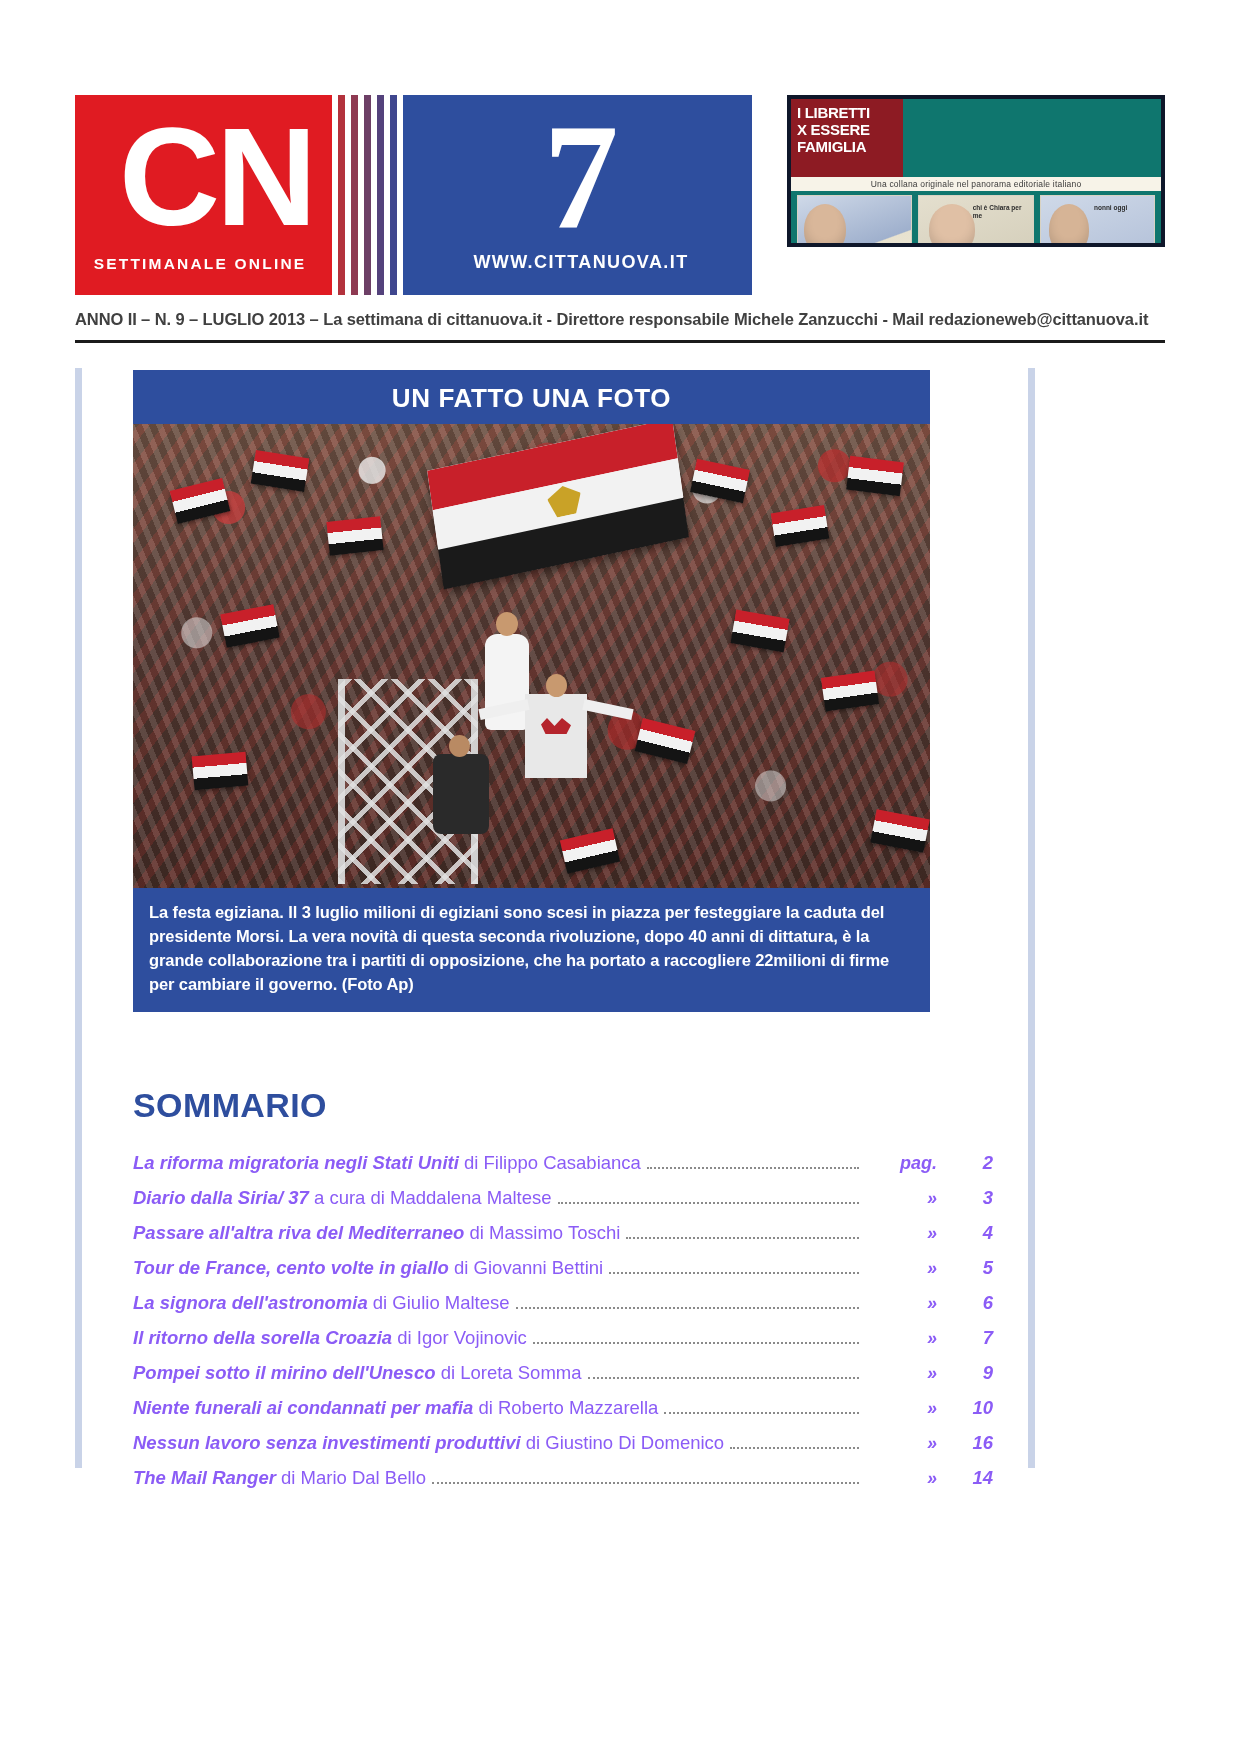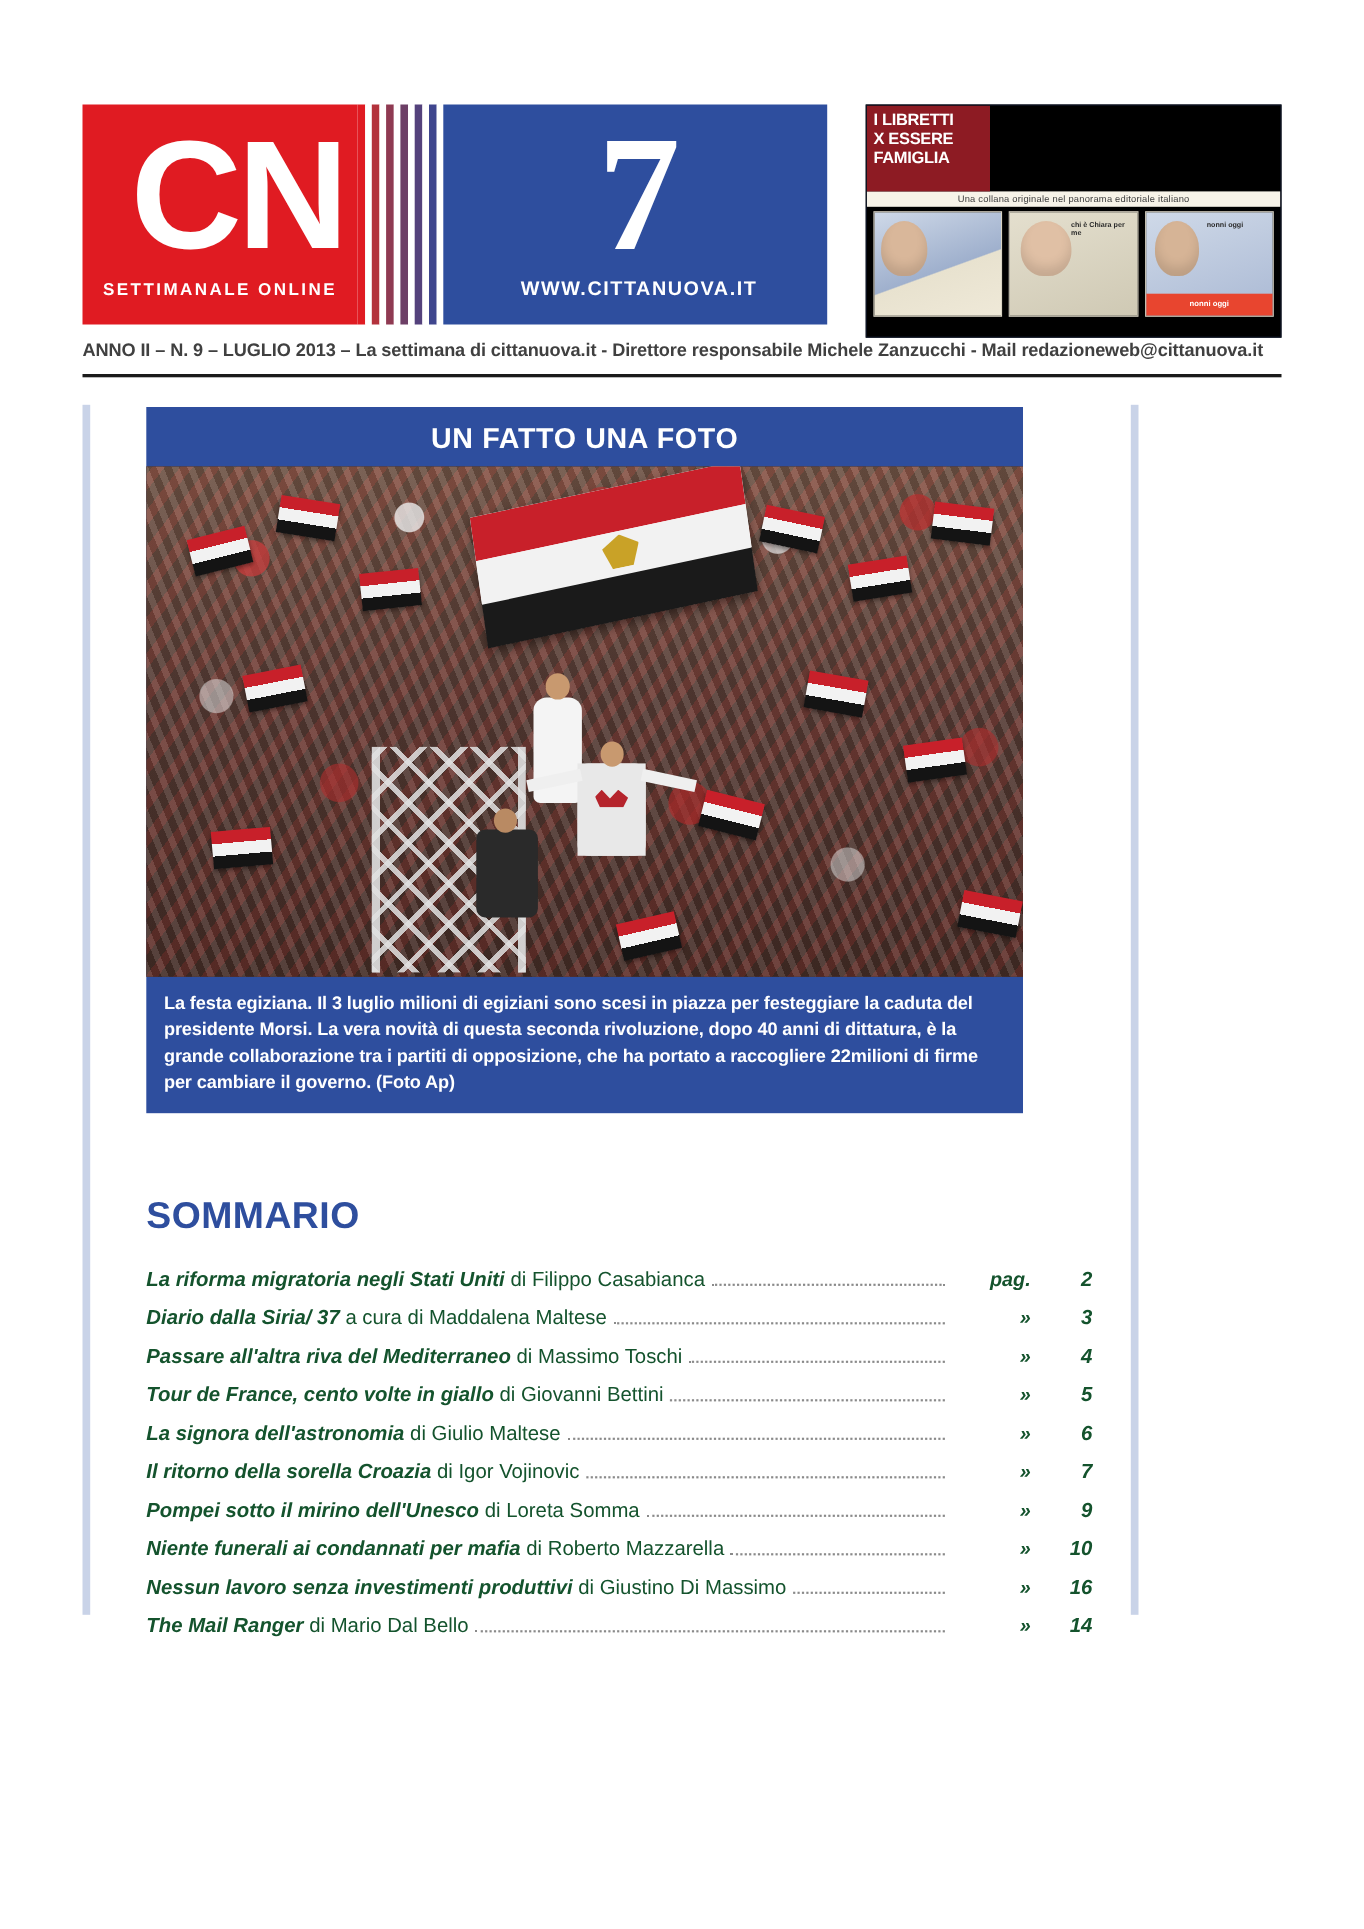--- a/index.html
+++ b/index.html
@@ -86,23 +86,23 @@
     color: #ffffff;
     font-size: 18px;
     font-weight: bold;
     letter-spacing: 1.4px;
   }
 
   
   .advert {
     margin-left: 35px;
     width: 378px;
-    height: 212px;
-    background: #000000;
-    border: 1px solid #0f172a;
+    height: 152px;
+    background: #0f766e;
+    border: 4px solid #0f172a;
     position: relative;
     overflow: hidden;
   }
   .adv-top {
     display: flex;
     height: 78px;
   }
   .adv-logo {
     width: 112px;
     background: #8d1b23;
@@ -311,21 +311,21 @@
     position: absolute;
     left: 133px;
     top: 1152px;
     width: 860px;
   }
   .toc-row {
     display: flex;
     align-items: baseline;
     height: 35px;
     font-size: 18.5px;
-    color: #14532d;
+    color: #8b5cf6;
   }
   .toc-text { white-space: nowrap; }
   .toc-text b { font-style: italic; font-weight: bold; }
   .toc-text span.by { font-weight: normal; font-style: normal; }
   .dots {
     flex: 1 1 auto;
     border-bottom: 2px dotted #8a8a8a;
     margin: 0 6px 5px 6px;
     min-width: 20px;
   }
@@ -507,21 +507,21 @@
   </div>
 
   <div class="toc-row">
     <div class="toc-text"><b>Niente funerali ai condannati per mafia</b><span class="by"> di Roberto Mazzarella</span></div>
     <div class="dots"></div>
     <div class="toc-pag">»</div>
     <div class="toc-num">10</div>
   </div>
 
   <div class="toc-row">
-    <div class="toc-text"><b>Nessun lavoro senza investimenti produttivi</b><span class="by"> di Giustino Di Massimo</span></div>
+    <div class="toc-text"><b>Nessun lavoro senza investimenti produttivi</b><span class="by"> di Giustino Di Domenico</span></div>
     <div class="dots"></div>
     <div class="toc-pag">»</div>
     <div class="toc-num">16</div>
   </div>
 
   <div class="toc-row">
     <div class="toc-text"><b>The Mail Ranger</b><span class="by"> di Mario Dal Bello</span></div>
     <div class="dots"></div>
     <div class="toc-pag">»</div>
     <div class="toc-num">14</div>

